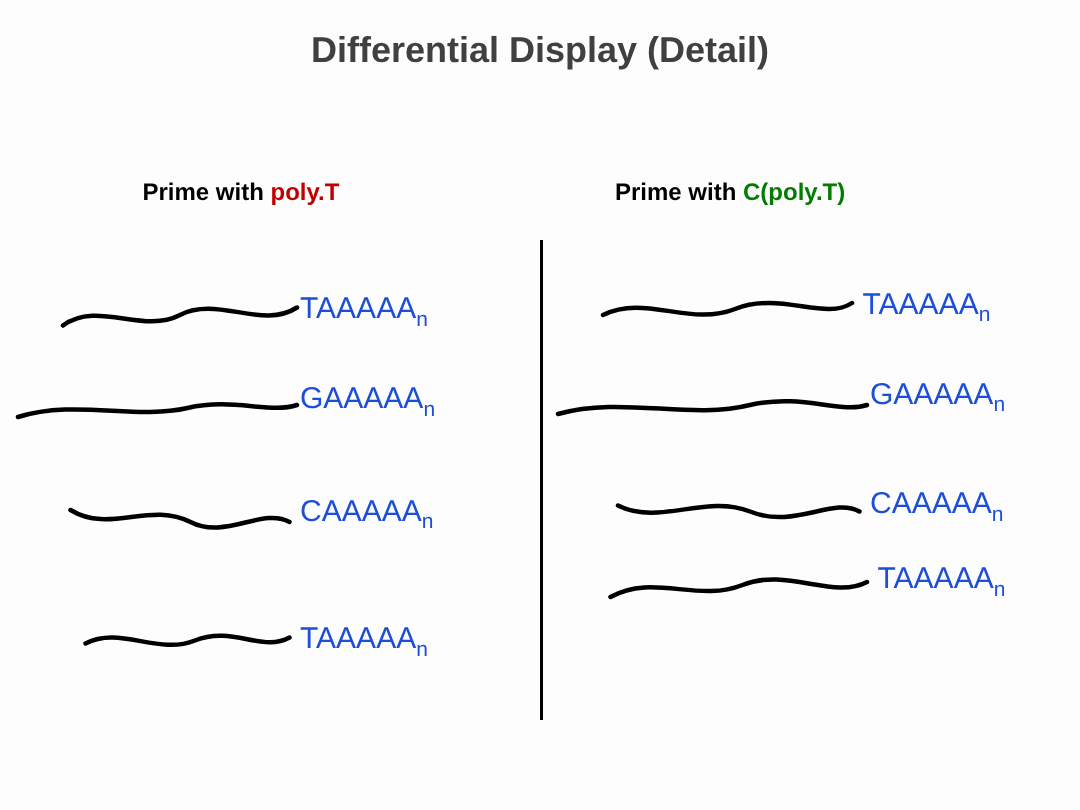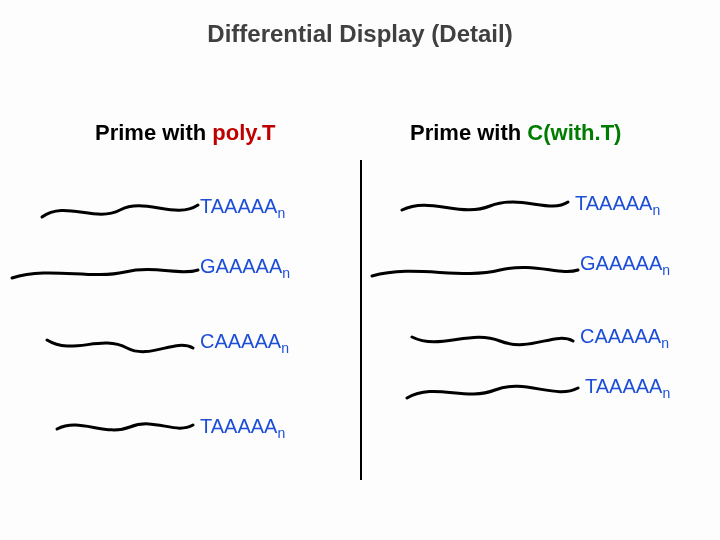--- a/index.html
+++ b/index.html
@@ -18,21 +18,21 @@
     left: 0;
     width: 100%;
     text-align: center;
     font-size: 24px;
     font-weight: bold;
     color: #404040;
   }
   .col-heading {
     position: absolute;
     top: 120px;
-    font-size: 22px;
+    font-size: 16px;
     font-weight: bold;
     color: #000;
   }
   .col-heading .polyt { color: #c00000; }
   .col-heading .cpolyt { color: #007c00; }
   .left-head { left: 95px; }
   .right-head { left: 410px; }
   .divider {
     position: absolute;
     left: 360px;
@@ -61,21 +61,21 @@
 </head>
 <body>
 
 <div class="title">Differential Display (Detail)</div>
 
 <div class="col-heading left-head">
   <span>Prime with </span><span class="polyt">poly.T</span>
 </div>
 
 <div class="col-heading right-head">
-  <span>Prime with </span><span class="cpolyt">C(with.T)</span>
+  <span>Prime with </span><span class="cpolyt">C(poly.T)</span>
 </div>
 
 <div class="divider"></div>
 
 <svg class="squig" style="left:40px;top:195px;width:160px;height:30px" viewBox="0 0 160 30">
   <path d="M2 22 C 25 5, 55 28, 80 15 C 105 2, 135 25, 158 10"></path>
 </svg>
 <div class="band-label" style="left:200px;top:195px;">
   <span>TAAAAA</span><sub>n</sub>
 </div>

